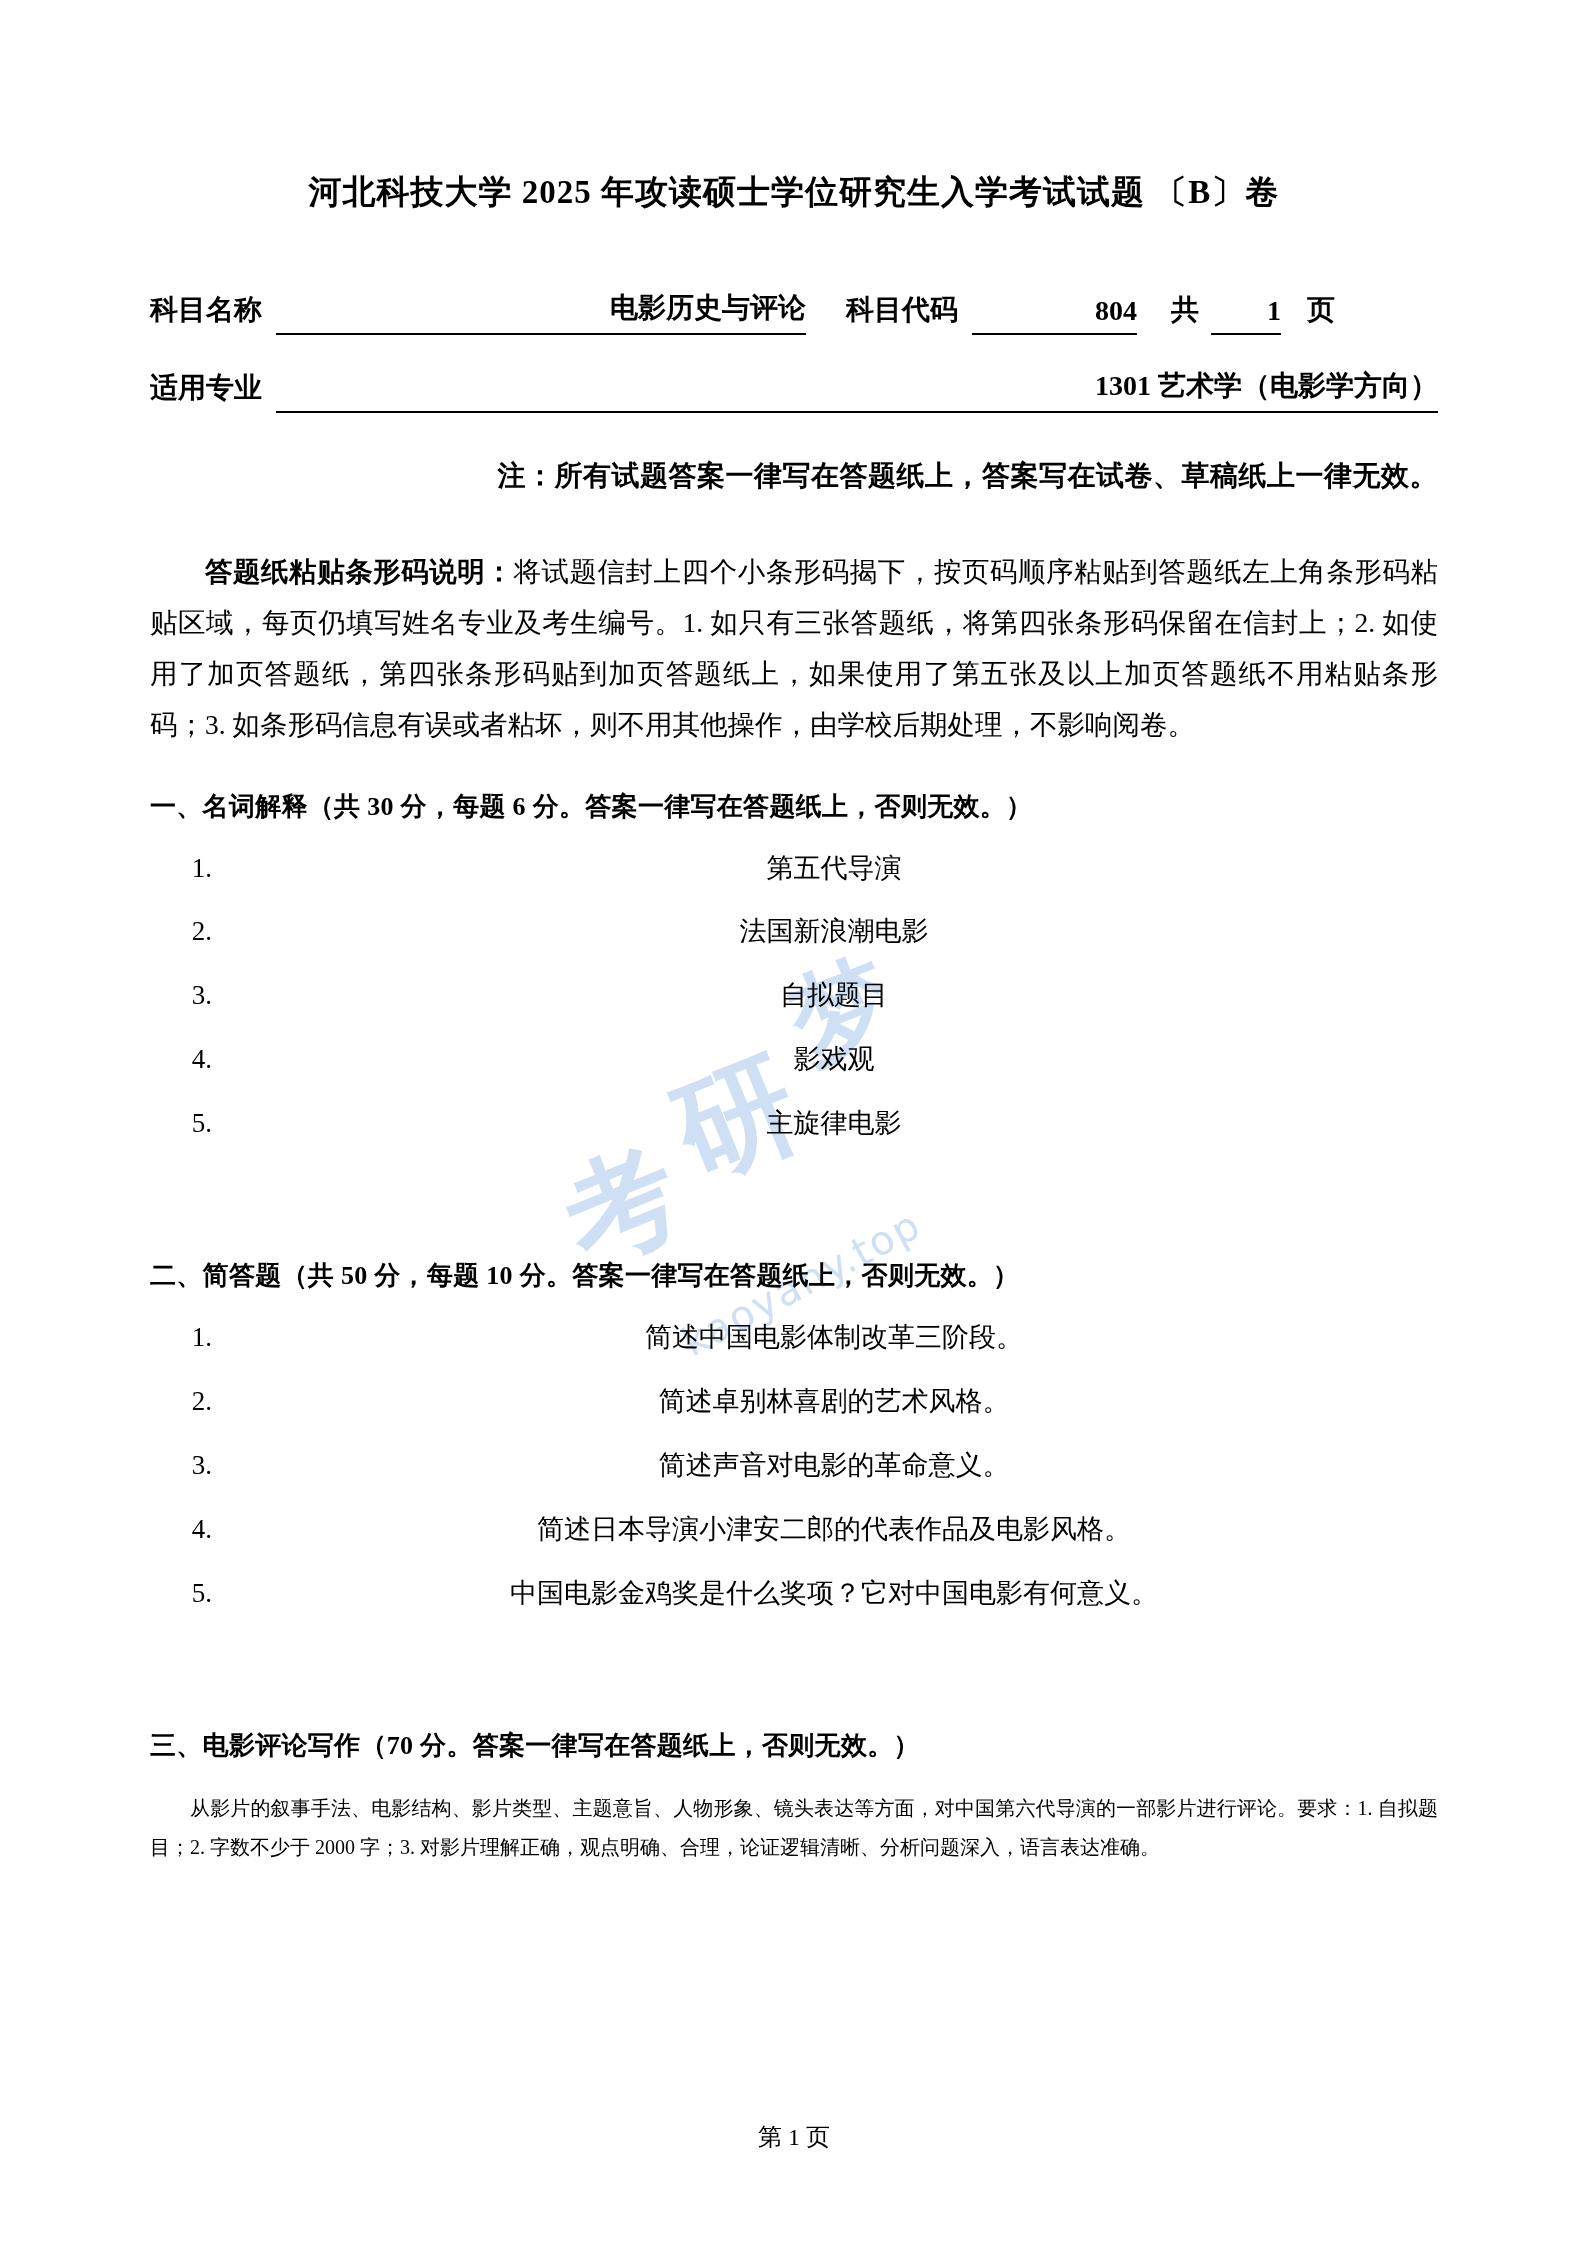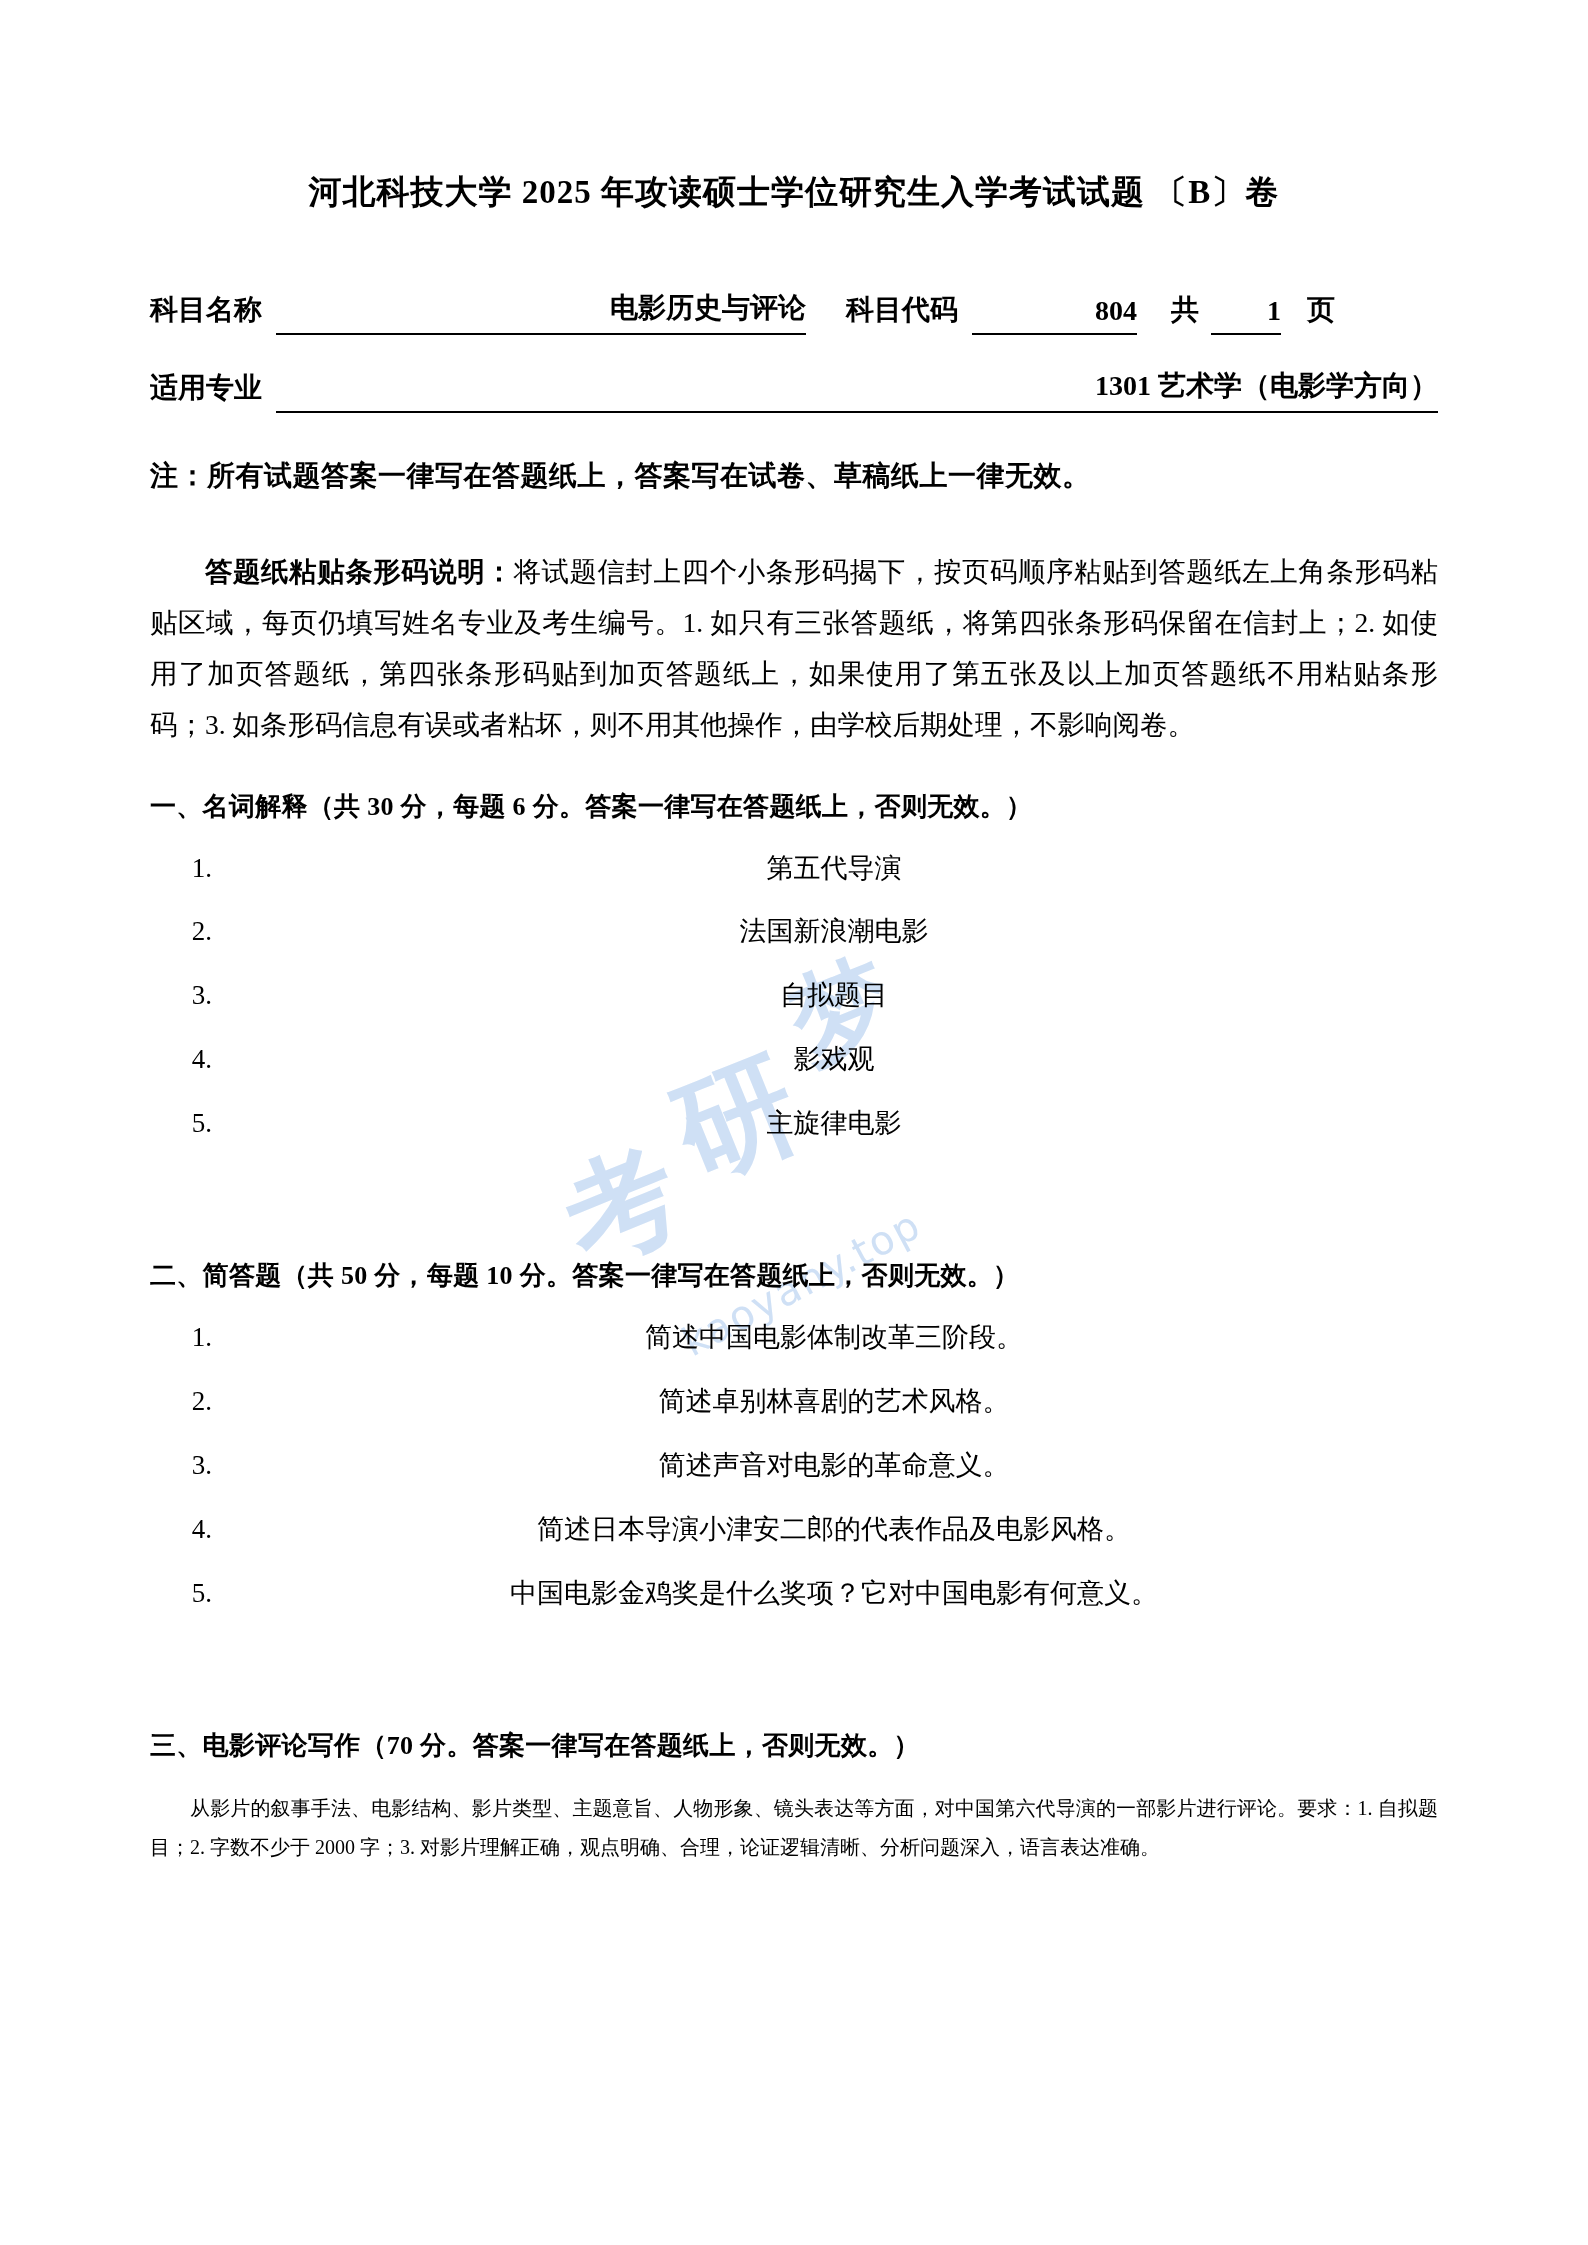--- a/index.html
+++ b/index.html
@@ -94,21 +94,21 @@
   .meta-label-code { margin-left: 40px; padding-bottom: 6px; margin-top: 36px; }
   .fill-code { flex: 0 0 165px; margin-left: 14px; }
   .meta-label-total { margin-left: 34px; padding-bottom: 6px; }
   .fill-pages { flex: 0 0 70px; margin-left: 12px; }
   .meta-label-pageunit { margin-left: 26px; padding-bottom: 6px; }
   .fill-major { flex: 1 1 auto; margin-left: 14px; }
 
   
   .note-line {
     margin-top: 44px;
-    text-align: left;
+    text-align: right;
     font-size: 28px;
     font-weight: 700;
     letter-spacing: 0.5px;
   }
 
   
   .barcode-para {
     margin-top: 52px;
     font-size: 27.5px;
     line-height: 1.85;
@@ -251,14 +251,15 @@
         <span class="q-num">5.</span>
         <span class="q-text">中国电影金鸡奖是什么奖项？它对中国电影有何意义。</span>
       </li>
     </ul>
 
     <div class="section-heading gap-big">三、电影评论写作（70 分。答案一律写在答题纸上，否则无效。）</div>
     <p class="essay-para">从影片的叙事手法、电影结构、影片类型、主题意旨、人物形象、镜头表达等方面，对中国第六代导演的一部影片进行评论。要求：1. 自拟题目；2. 字数不少于 2000 字；3. 对影片理解正确，观点明确、合理，论证逻辑清晰、分析问题深入，语言表达准确。</p>
 
   </div>
 
+  <div class="page-footer">第 1 页</div>
 
 </div>
 
 </body></html>

